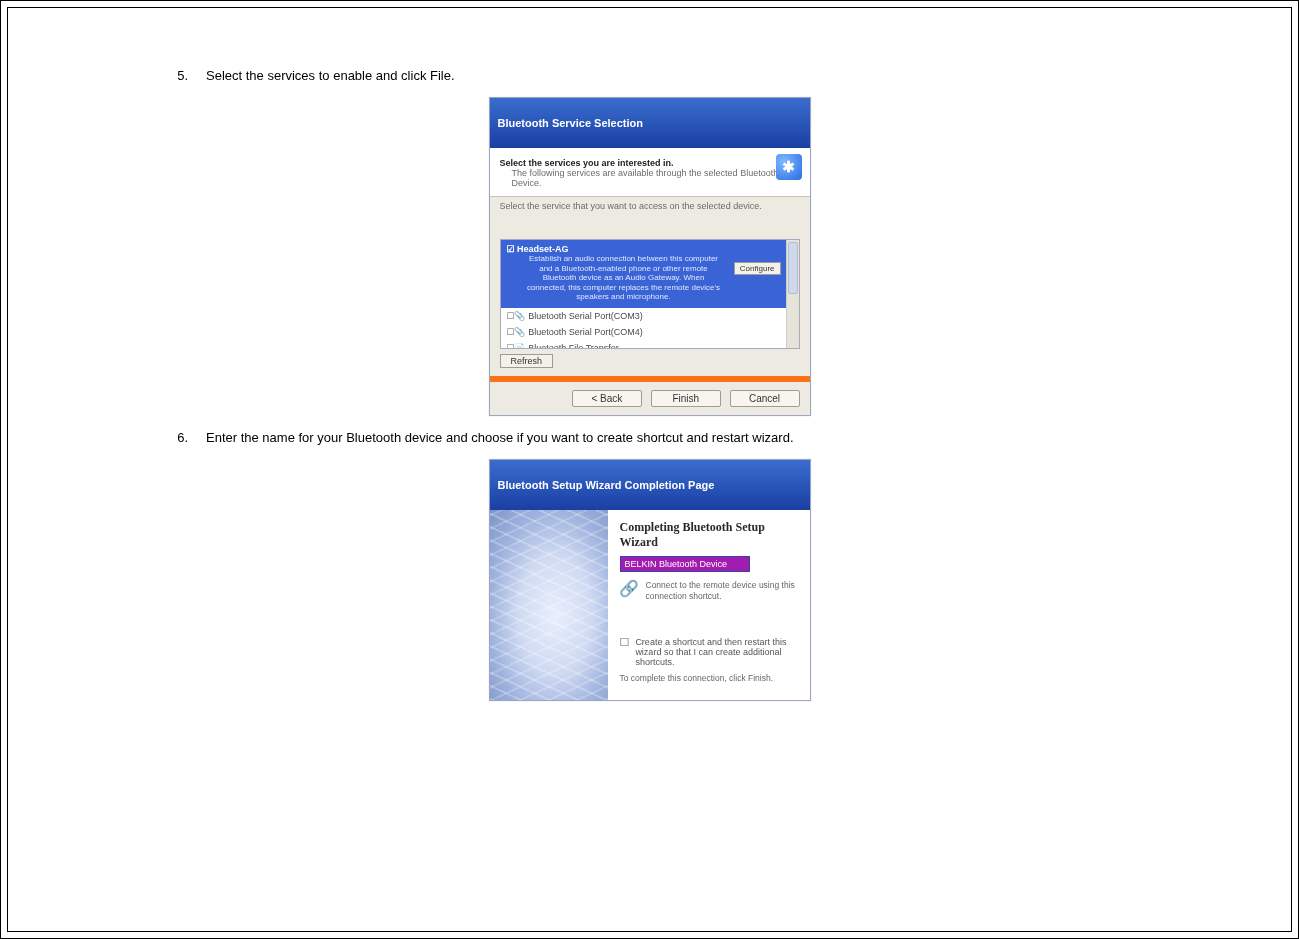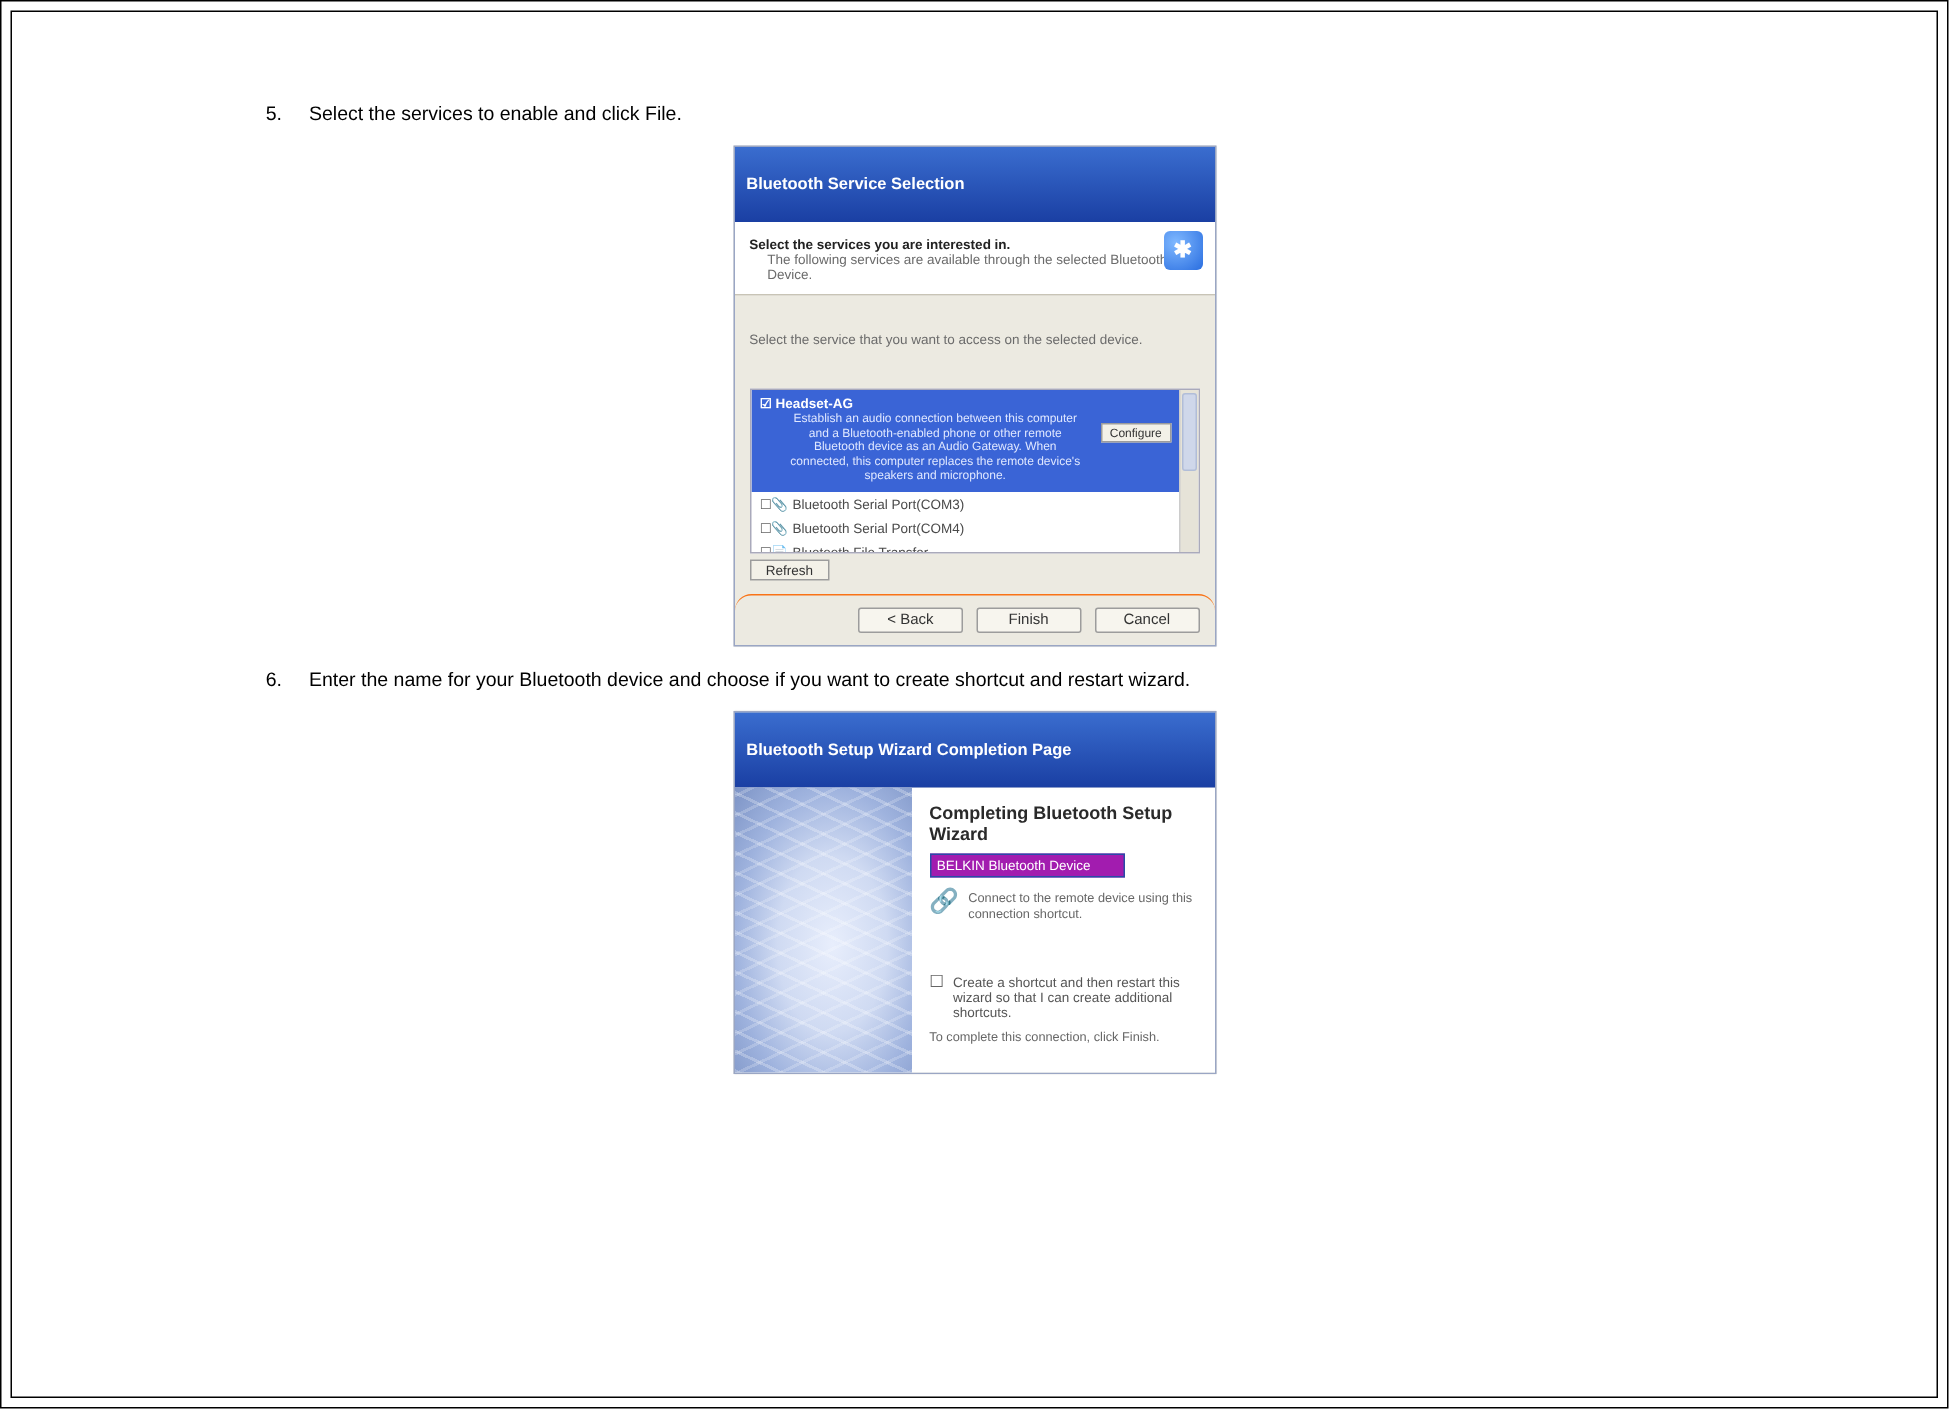--- a/index.html
+++ b/index.html
@@ -56,21 +56,21 @@
   }
   .dlg .header .h-title { font-weight:bold; font-size:9px; color:#222; }
   .dlg .header .h-sub { padding-left:12px; color:#6b6b6b; }
   .bt-badge {
     position:absolute; right:8px; top:6px;
     width:26px; height:26px; border-radius:4px;
     background: radial-gradient(circle at 30% 30%, #7fb8ff, #2a6ee0);
     color:#fff; font-size:15px; line-height:26px; text-align:center;
     font-weight:bold;
   }
-  .body-pad { padding:24px 10px 10px 10px; }
+  .body-pad { padding:4px 10px 10px 10px; }
   .instr { font-size:9px; color:#6b6b6b; margin-bottom:6px; }
 
   .svc-list {
     border:1px solid #aab;
     background:#fff;
     height:108px;
     overflow:hidden;
     position:relative;
     margin-top:28px;
   }
@@ -107,26 +107,25 @@
   .svc-item::before { content:"\2610 "; color:#666; }
   .svc-item .ic { color:#8aa4d8; }
 
   .refresh-row { margin-top:6px; }
   .refresh-btn {
     background:#f3f1e8; border:1px solid #9c9c9c;
     font-size:9px; padding:1px 10px;
   }
 
   .btn-bar {
-    border-top:1px solid #f97316;
+    border-top:6px solid #f97316;
     background:#eceae1;
     padding:8px 10px;
     text-align:right;
     font-size:10px;
-    border-radius:11px;
   }
   .wbtn {
     display:inline-block;
     background:#f7f5ee;
     border:1px solid #9c9c9c;
     border-radius:2px;
     padding:2px 10px;
     font-size:10px;
     color:#333;
     margin-left:6px;
@@ -151,20 +150,21 @@
   }
   .dlg2 .main {
     flex:1;
     padding:10px 12px 4px 12px;
     font-size:9px;
     color:#555;
   }
   .dlg2 .main h3 {
     font-size:12px; font-weight:bold; color:#2a2a2a;
     margin:0 0 6px 0;
+    font-family:Liberation Serif, serif;
   }
   .dlg2 .dev-box {
     display:block;
     width:120px;
     padding:2px 4px;
     font-size:9px;
     color:#fff;
     background:#a21caf;
     border:1px solid #2a4aa8;
   }

